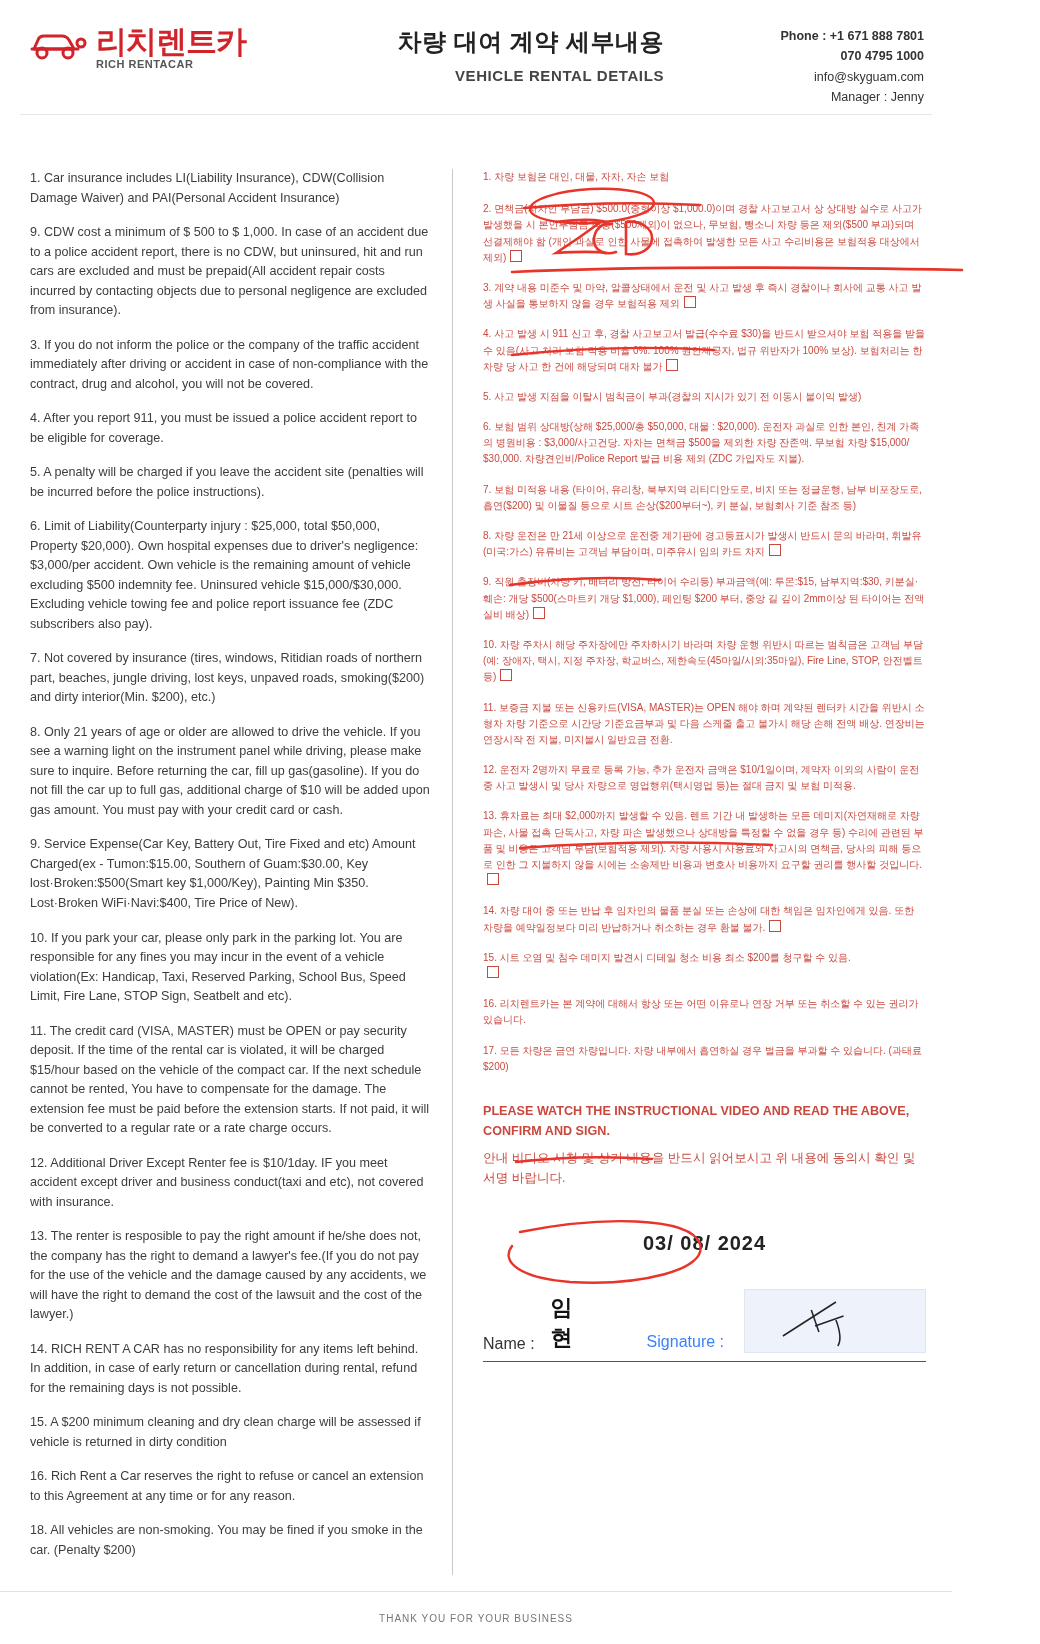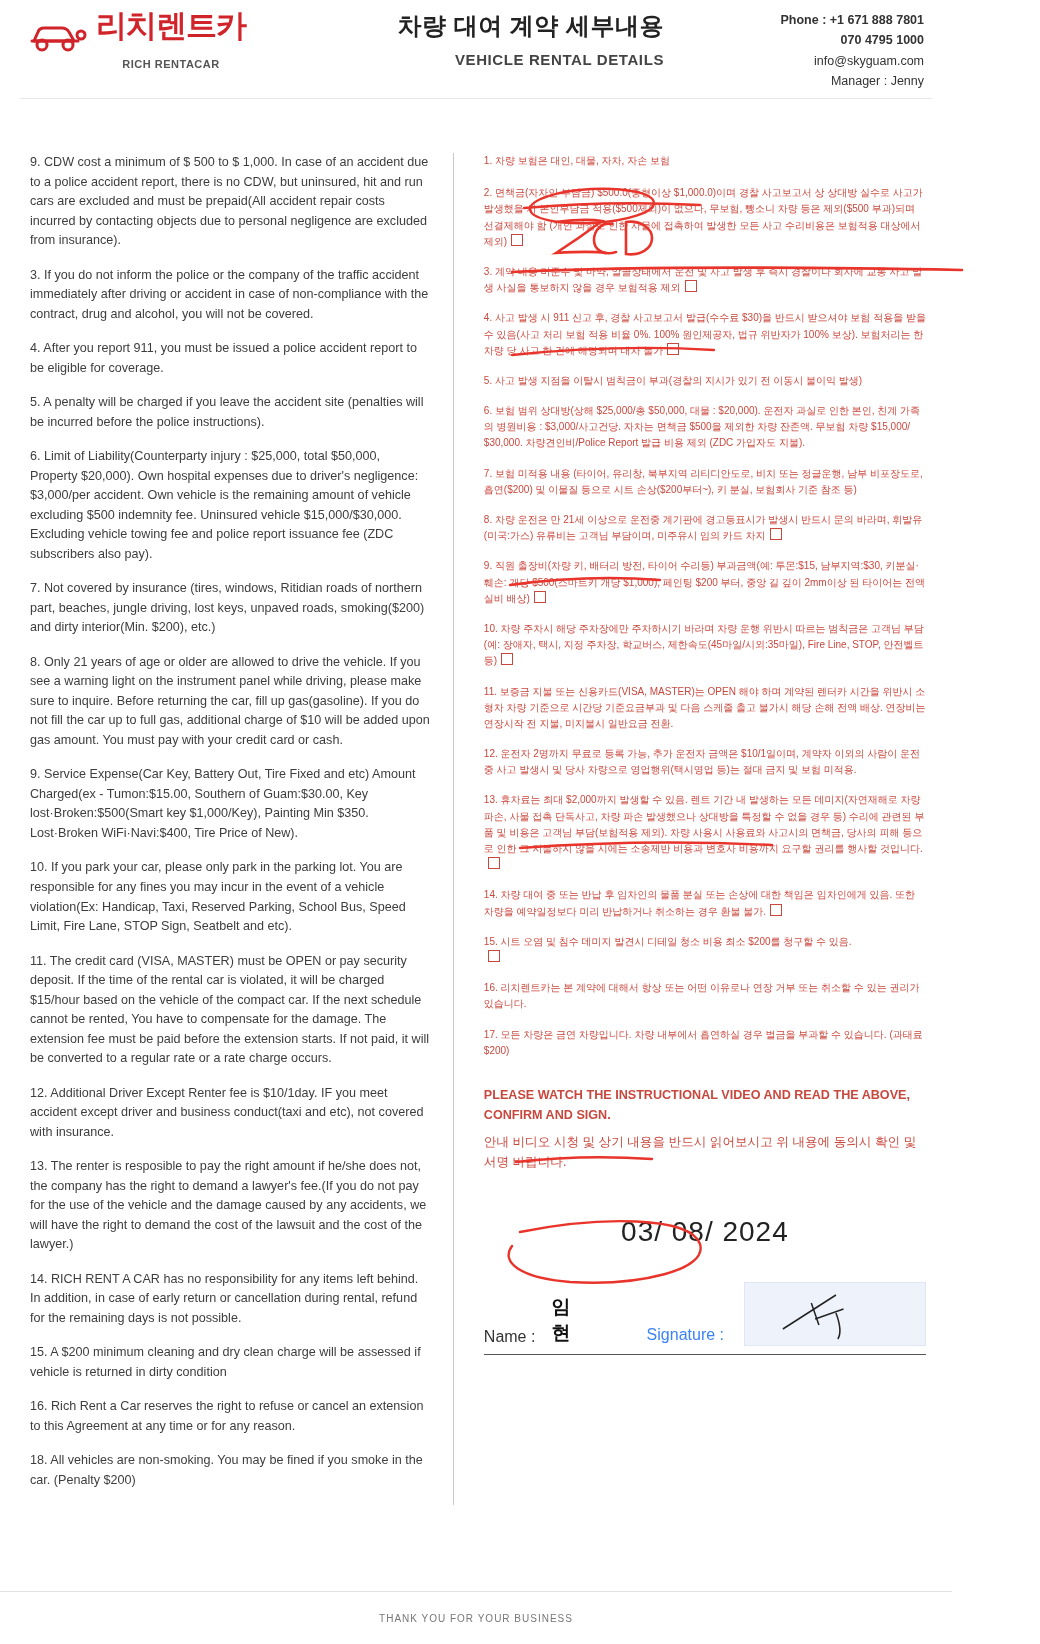--- a/index.html
+++ b/index.html
@@ -12,21 +12,21 @@
     min-height: 1644px;
     font-family: "Liberation Sans", sans-serif;
     color: #333333;
     position: relative;
   }
   .page {
     position: relative;
     width: 952px;
     min-height: 1644px;
     box-sizing: border-box;
-    padding: 0 20px;
+    padding: 16px 20px;
   }
 
   
   .header {
     display: flex;
     align-items: flex-start;
     justify-content: space-between;
     padding: 8px 8px 4px 8px;
     border-bottom: 1px solid #e6e6e6;
     min-height: 86px;
@@ -48,22 +48,22 @@
     font-size: 31px;
     font-weight: bold;
     color: #d1232a;
     letter-spacing: -1px;
   }
   .logo-en {
     font-size: 11px;
     font-weight: bold;
     color: #555;
     letter-spacing: 0.5px;
-    margin-top: 18px;
-    text-align: center;
+    margin-top: 2px;
+    text-align: left;
   }
   .title-block {
     text-align: right;
     flex: 1;
     padding-top: 2px;
   }
   .title-kr {
     font-size: 24px;
     font-weight: bold;
     color: #222222;
@@ -146,39 +146,39 @@
     line-height: 1.62;
     color: #c9483e;
     font-weight: bold;
   }
   .notice .kr-line {
     font-weight: normal;
     margin-top: 6px;
   }
   .date-line {
     text-align: center;
-    font-size: 28px;
-    font-weight: normal;
+    font-size: 20px;
+    font-weight: bold;
     color: #222;
     margin-top: 44px;
     letter-spacing: 1px;
   }
   .sign-row {
     display: flex;
     align-items: flex-end;
     margin-top: 34px;
     gap: 10px;
   }
   .name-label {
     font-size: 16px;
     color: #333;
     white-space: nowrap;
   }
   .name-value {
-    font-size: 19px;
+    font-size: 22px;
     font-weight: bold;
     color: #111;
     margin-left: 6px;
   }
   .sig-label {
     font-size: 16px;
     color: #3b82f6;
     white-space: nowrap;
     margin-left: 64px;
     padding-bottom: 2px;
@@ -258,20 +258,21 @@
       <div class="strong">Phone : +1 671 888 7801</div>
       <div class="strong">070 4795 1000</div>
       <div>info@skyguam.com</div>
       <div>Manager : Jenny</div>
     </div>
   </div>
 
   <div class="columns">
 
     <div class="col-left">
+      <div class="en-item">1. Car insurance includes LI(Liability Insurance), CDW(Collision Damage Waiver) and PAI(Personal Accident Insurance)</div>
       <div class="en-item">9. CDW cost a minimum of $ 500 to $ 1,000. In case of an accident due to a police accident report, there is no CDW, but uninsured, hit and run cars are excluded and must be prepaid(All accident repair costs incurred by contacting objects due to personal negligence are excluded from insurance).</div>
       <div class="en-item">3. If you do not inform the police or the company of the traffic accident immediately after driving or accident in case of non-compliance with the contract, drug and alcohol, you will not be covered.</div>
       <div class="en-item">4. After you report 911, you must be issued a police accident report to be eligible for coverage.</div>
       <div class="en-item">5. A penalty will be charged if you leave the accident site (penalties will be incurred before the police instructions).</div>
       <div class="en-item">6. Limit of Liability(Counterparty injury : $25,000, total $50,000, Property $20,000). Own hospital expenses due to driver's negligence: $3,000/per accident. Own vehicle is the remaining amount of vehicle excluding $500 indemnity fee. Uninsured vehicle $15,000/$30,000. Excluding vehicle towing fee and police report issuance fee (ZDC subscribers also pay).</div>
       <div class="en-item">7. Not covered by insurance (tires, windows, Ritidian roads of northern part, beaches, jungle driving, lost keys, unpaved roads, smoking($200) and dirty interior(Min. $200), etc.)</div>
       <div class="en-item">8. Only 21 years of age or older are allowed to drive the vehicle. If you see a warning light on the instrument panel while driving, please make sure to inquire. Before returning the car, fill up gas(gasoline). If you do not fill the car up to full gas, additional charge of $10 will be added upon gas amount. You must pay with your credit card or cash.</div>
       <div class="en-item">9. Service Expense(Car Key, Battery Out, Tire Fixed and etc) Amount Charged(ex - Tumon:$15.00, Southern of Guam:$30.00, Key lost·Broken:$500(Smart key $1,000/Key), Painting Min $350. Lost·Broken WiFi·Navi:$400, Tire Price of New).</div>
       <div class="en-item">10. If you park your car, please only park in the parking lot. You are responsible for any fines you may incur in the event of a vehicle violation(Ex: Handicap, Taxi, Reserved Parking, School Bus, Speed Limit, Fire Lane, STOP Sign, Seatbelt and etc).</div>
       <div class="en-item">11. The credit card (VISA, MASTER) must be OPEN or pay security deposit. If the time of the rental car is violated, it will be charged $15/hour based on the vehicle of the compact car. If the next schedule cannot be rented, You have to compensate for the damage. The extension fee must be paid before the extension starts. If not paid, it will be converted to a regular rate or a rate charge occurs.</div>

